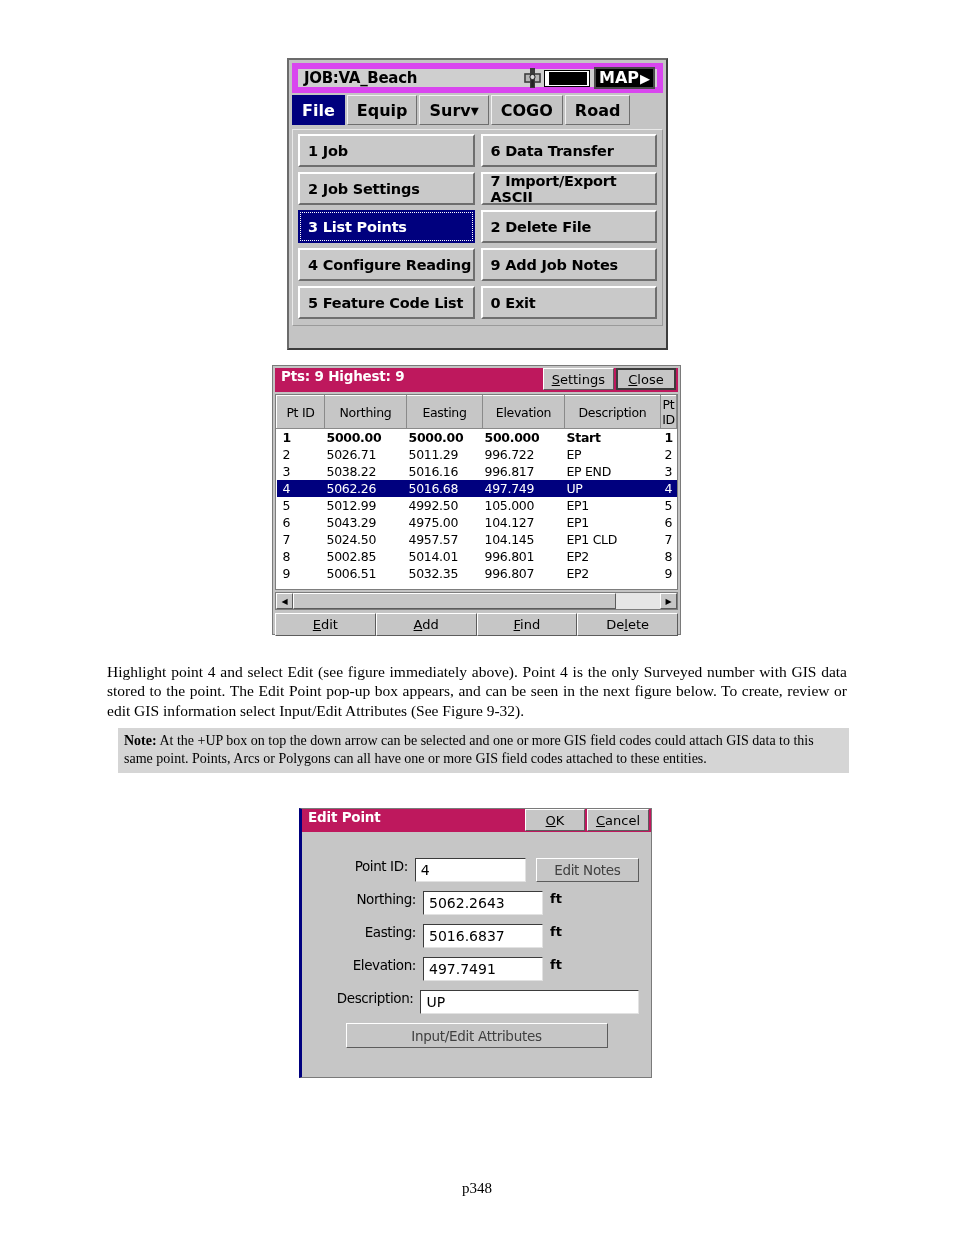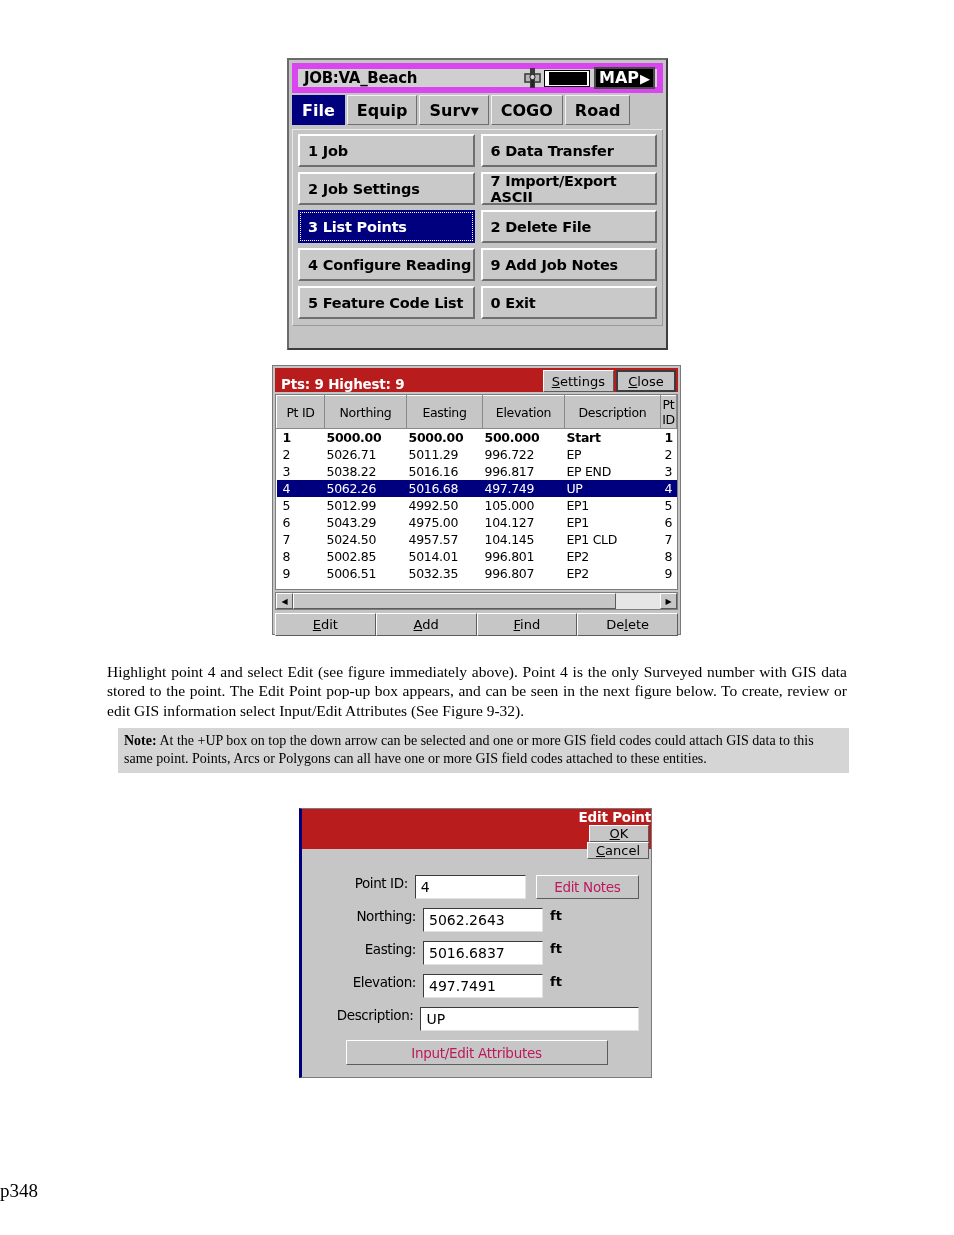--- a/index.html
+++ b/index.html
@@ -163,23 +163,23 @@
     left: 272px;
     top: 365px;
     width: 409px;
     height: 270px;
     background: #c4c4c4;
     border: 1px solid #7a7a7a;
     padding: 2px;
   }
   .dlg-title {
     height: 24px;
-    background: #b91c1c;
-    display: flex;
-    align-items: flex-end;
+    background: #be185d;
+    display: flex;
+    align-items: flex-start;
     box-sizing: border-box;
   }
   .dlg-title-text {
     flex: 1;
     color: #ffffff;
     font-family: "DejaVu Sans", sans-serif;
     font-weight: bold;
     font-size: 13.5px;
     padding-left: 6px;
     letter-spacing: -0.2px;
@@ -334,21 +334,21 @@
   #fig-edit {
     left: 299px;
     top: 808px;
     width: 353px;
     height: 270px;
     background: #c6c6c6;
     border: 1px solid #7a7a7a;
     border-left: 3px solid #00007e;
     padding: 0;
   }
-  #fig-edit .dlg-title { height: 40px; flex-direction: column; }
+  #fig-edit .dlg-title { height: 23px; }
   .ep-body {
     padding: 26px 12px 0 12px;
   }
   .ep-row {
     display: flex;
     margin-bottom: 9px;
   }
   .ep-label {
     width: 102px;
     text-align: right;
@@ -381,39 +381,39 @@
     margin-left: 7px;
   }
   .ep-btn {
     height: 24px;
     background: #c6c6c6;
     border: 1px solid #ffffff;
     border-right-color: #5c5c5c;
     border-bottom-color: #5c5c5c;
     font-family: "DejaVu Sans", sans-serif;
     font-size: 13.5px;
-    color: #be185d;
+    color: #404040;
     display: flex;
     align-items: center;
     justify-content: center;
     box-sizing: border-box;
     letter-spacing: -0.3px;
   }
   .ep-btn.notes { width: 112px; margin-left: 10px; }
   .ep-btn.attrs { width: 262px; height: 25px; margin: 9px auto 0 auto; }
 
   
   #footer {
     position: absolute;
     left: 0;
     top: 1180px;
     width: 954px;
-    text-align: left;
+    text-align: center;
     font-family: "Liberation Serif", serif;
-    font-size: 19px;
+    font-size: 15px;
     color: #000;
   }
 </style>
 </head>
 <body>
 
 <div class="panel" id="fig-menu">
 
   <div class="titlebar">
     <span class="job-title">JOB:VA_Beach</span>

